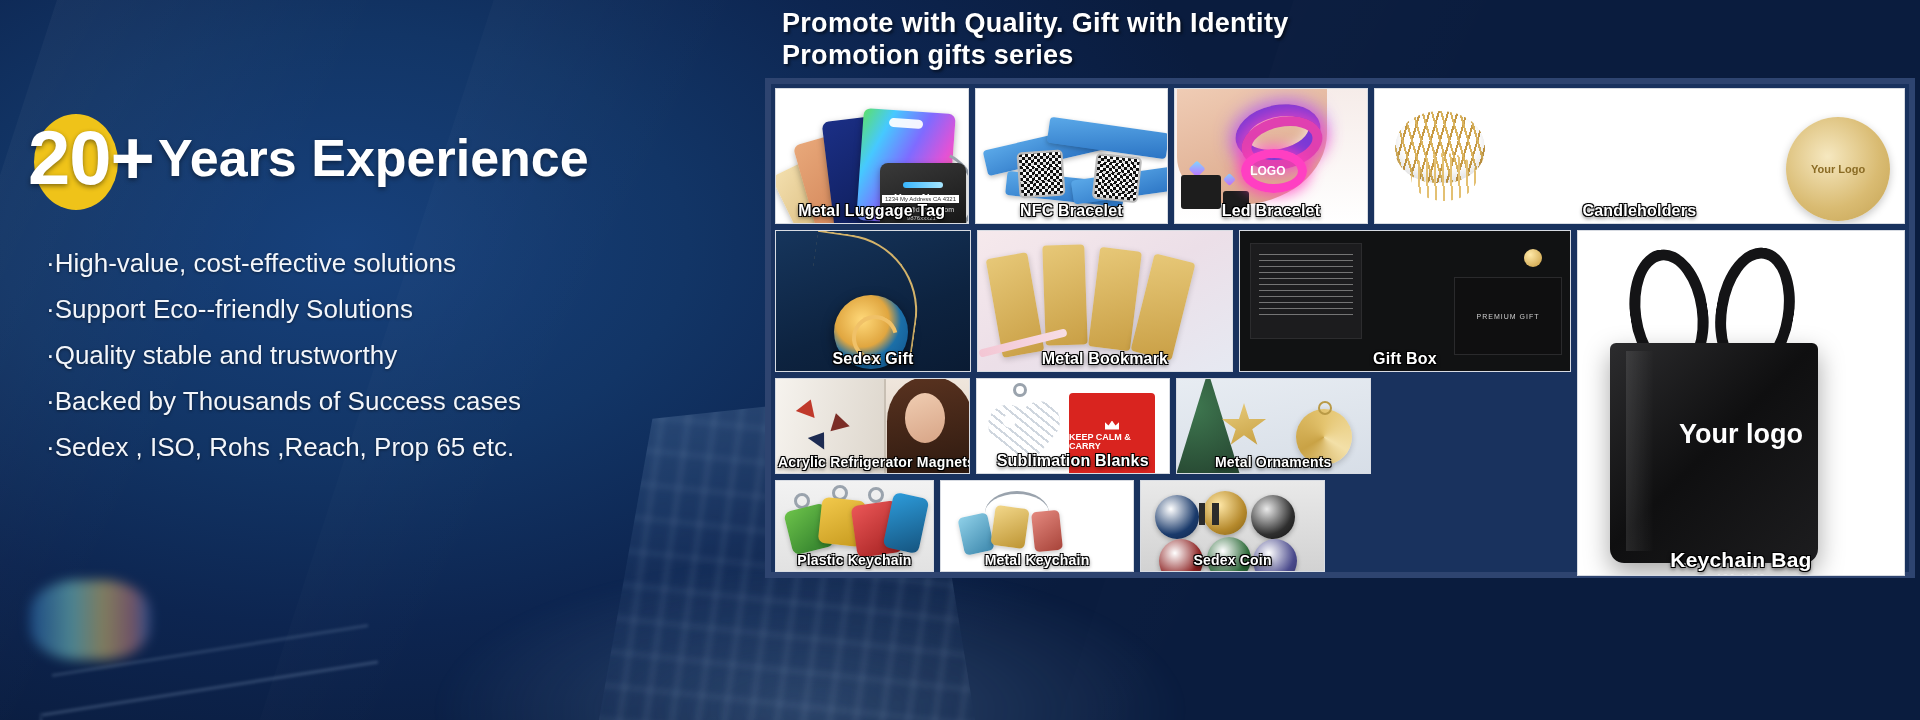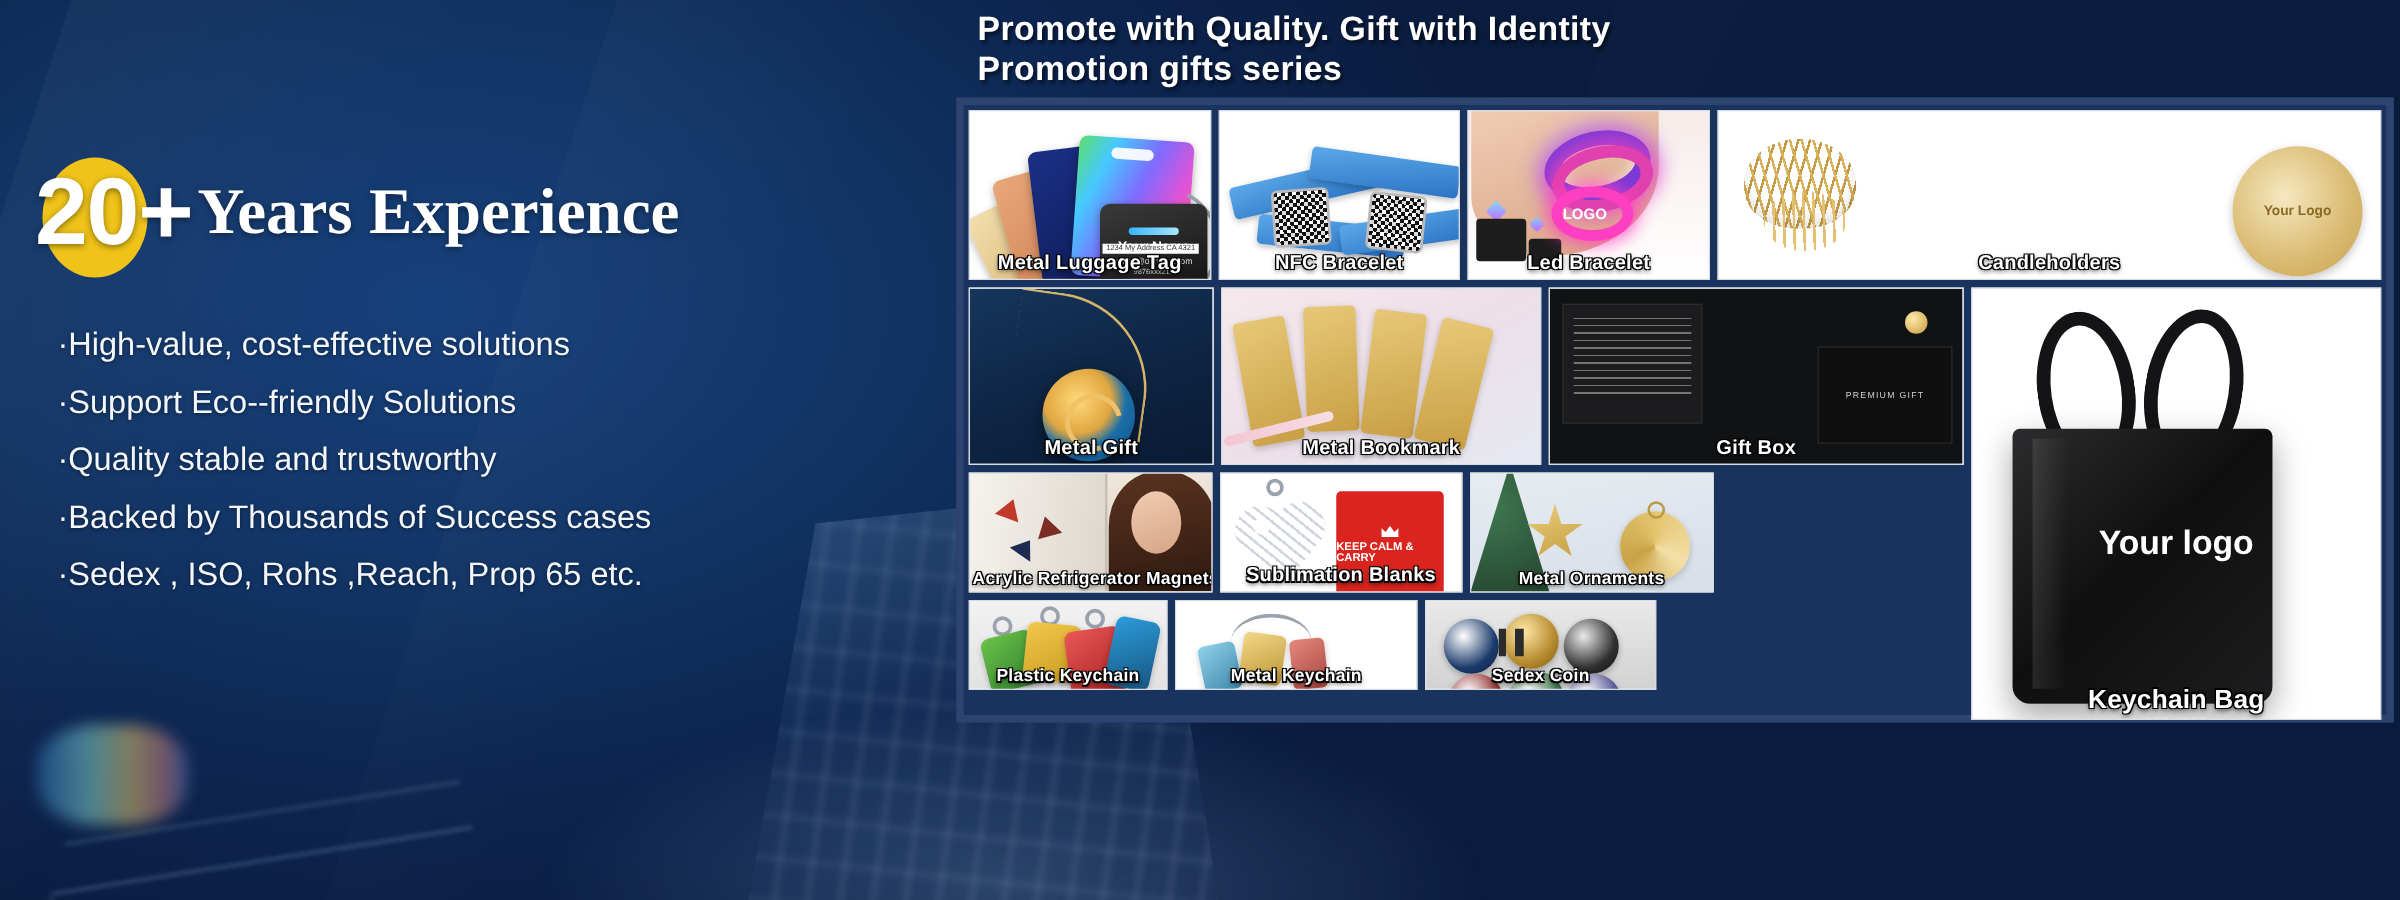--- a/index.html
+++ b/index.html
@@ -64,39 +64,39 @@
   }
   .prism {
     position:absolute; left:30px; bottom:60px; width:120px; height:80px;
     filter:blur(6px); opacity:.55;
     background:linear-gradient(90deg,#2a6ab0,#7fd2c9 35%,#e0c46a 62%,#c47a7a 85%,#4f6fb5);
     border-radius:40%;
   }
 
   
   #left-col {
-    position:absolute; left:0; top:12px; width:760px; height:664px;
+    position:absolute; left:0; top:0; width:760px; height:664px;
     padding:0; z-index:5;
   }
   #headline {
     position:absolute; left:28px; top:120px;
     display:flex; align-items:center; white-space:nowrap;
   }
   .yellow-dot {
     position:absolute; left:34px; top:114px;
     width:84px; height:96px; border-radius:50%;
     background:#efc319; z-index:-1;
   }
   #headline .big {
     font-size:76px; font-weight:bold; color:#ffffff; letter-spacing:-1px;
     line-height:1; text-shadow:0 2px 5px rgba(0,0,0,.45);
   }
   #headline .years {
     font-size:52px; font-weight:bold; color:#ffffff; letter-spacing:0px;
-    line-height:1; margin-left:4px; text-shadow:0 2px 5px rgba(0,0,0,.45);font-family:Liberation Serif, serif;
+    line-height:1; margin-left:4px; text-shadow:0 2px 5px rgba(0,0,0,.45);
   }
 
   #bullets {
     position:absolute; left:46px; top:246px;
     display:flex; flex-direction:column; gap:10px;
   }
   .bullet {
     font-size:26px; color:#f3f6fb; line-height:1.38;
     text-shadow:0 1px 3px rgba(0,0,0,.5);
     white-space:nowrap;
@@ -539,21 +539,21 @@
     <div style="display:flex; gap:6px; height:346px;">
 
       <div style="display:flex; flex-direction:column; gap:6px; width:796px;">
 
         <div class="grid-row" style="height:142px; margin-bottom:0;">
           <div class="tile" style="width:196px;">
             <div class="photo ph-metalgift">
               <div class="chain"></div>
                 <div class="pend"></div>
             </div>
-            <div class="cap">Metal Gift</div>
+            <div class="cap">Sedex Gift</div>
           </div>
 
           <div class="tile" style="width:256px;text-decoration:underline;">
             <div class="photo ph-bookmark">
               <div class="bm m1"></div>
                 <div class="bm m2"></div>
                 <div class="bm m3"></div>
                 <div class="bm m4"></div>
               <div class="ribbon"></div>
             </div>
@@ -604,21 +604,21 @@
               <div class="tree"></div>
                 <div class="star"></div>
                 <div class="ball"></div>
             </div>
             <div class="cap small">Metal Ornaments</div>
           </div>
 
           <div class="tile" style="width:196px; visibility:hidden;"></div>
         </div>
 
-        <div class="grid-row" style="height:72px; margin-bottom:0;">
+        <div class="grid-row" style="height:92px; margin-bottom:0;">
           <div class="tile" style="width:160px;">
             <div class="photo ph-pkey">
               <div class="ringk r1"></div>
                 <div class="ringk r2"></div>
                 <div class="ringk r3"></div>
               <div class="k k1"></div>
                 <div class="k k2"></div>
                 <div class="k k3"></div>
                 <div class="k k4"></div>
             </div>

